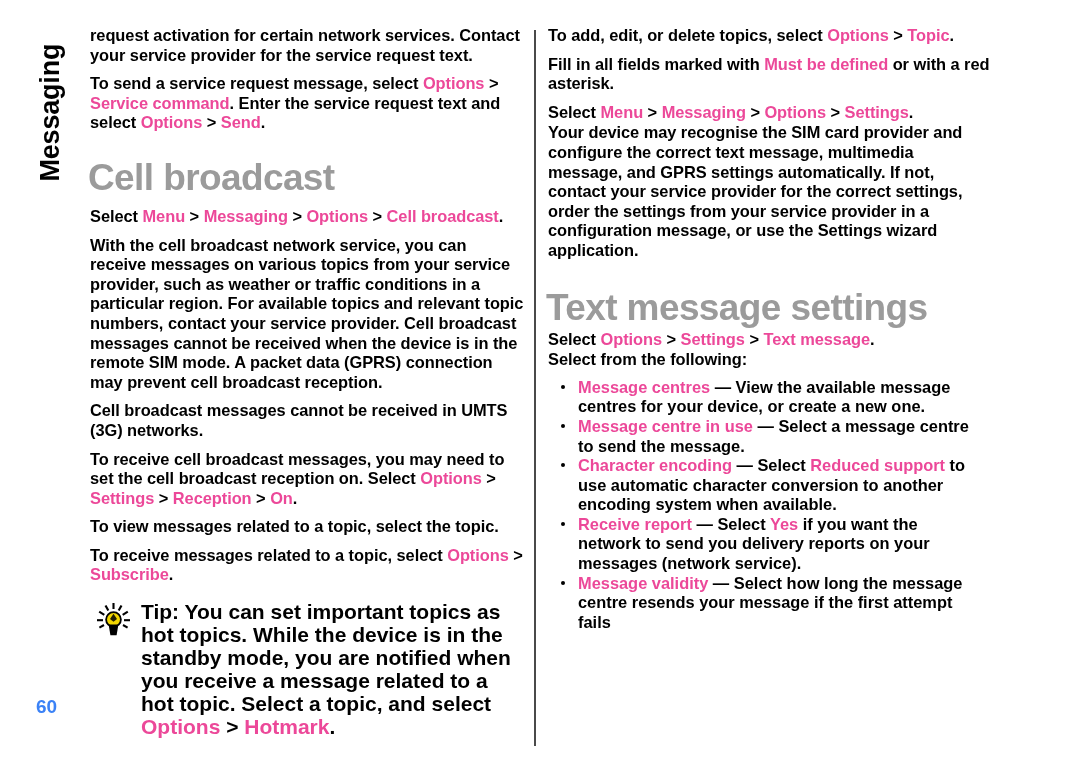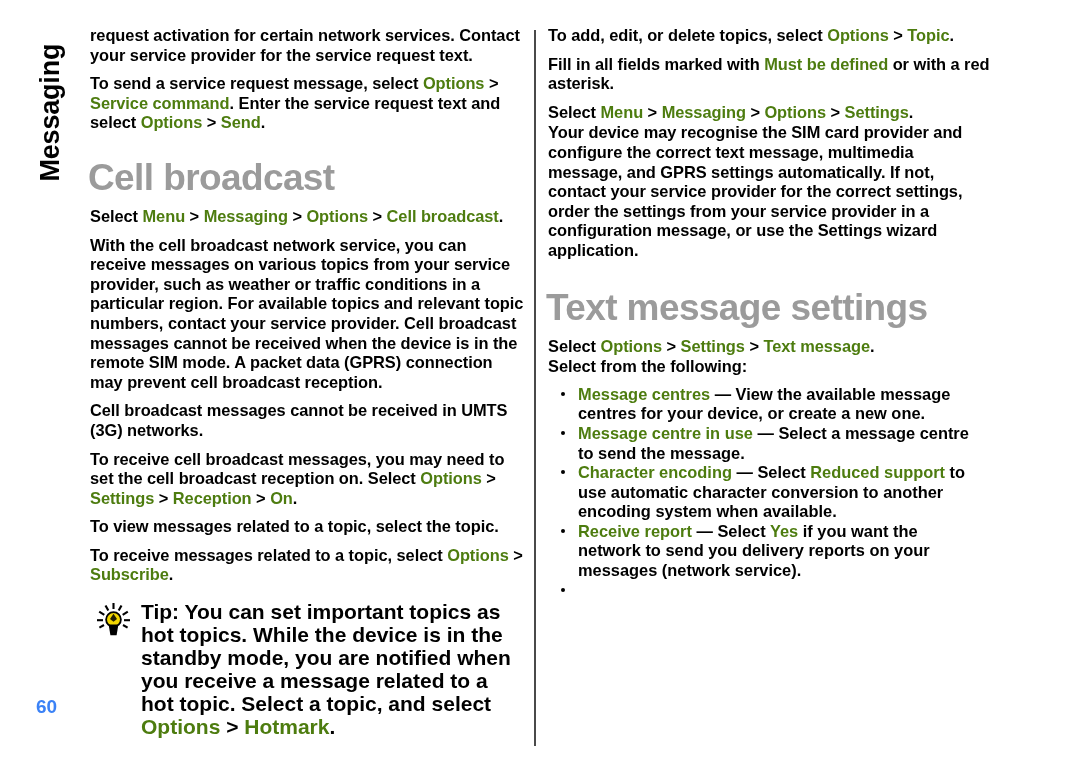--- a/index.html
+++ b/index.html
@@ -85,23 +85,23 @@
   h2.head {
     margin: 0;
     color: #9b9b9b;
     font-size: 37px;
     font-weight: bold;
     letter-spacing: -0.6px;
     line-height: 40px;
   }
   h2.head.h-cell      { margin: 25px 0 9px -2px; }
   h2.head.h-msgset    { margin: 40px 0 11px -2px; }
-  h2.head.h-textmsg   { margin: 27px 0 9px -2px; }
-
-  .lnk { color: #4d7c0f; }
+  h2.head.h-textmsg   { margin: 27px 0 2px -2px; }
+
+  .lnk { color: #ec4899; }
   .gt  { color: #000; font-weight: bold; }
 
   
   .tip {
     position: relative;
     margin-top: 15px;
     padding-left: 51px;
     min-height: 40px;
   }
   .tip .bulb {
@@ -202,17 +202,17 @@
     <h2 class="head h-textmsg">Text message settings</h2>
 
     <p class="body tight"><span>Select </span><span class="lnk">Options</span><span class="gt"> &gt; </span><span class="lnk">Settings</span><span class="gt"> &gt; </span><span class="lnk">Text message</span><span>.</span></p>
     <p class="body tight"><span>Select from the following:</span></p>
 
     <ul class="bullets">
       <li><span class="dot"></span><span><span class="lnk">Message centres</span><span> — View the available message centres for your device, or create a new one.</span></span></li>
       <li><span class="dot"></span><span><span class="lnk">Message centre in use</span><span> — Select a message centre to send the message.</span></span></li>
       <li><span class="dot"></span><span><span class="lnk">Character encoding</span><span> — Select </span><span class="lnk">Reduced support</span><span> to use automatic character conversion to another encoding system when available.</span></span></li>
       <li><span class="dot"></span><span><span class="lnk">Receive report</span><span> — Select </span><span class="lnk">Yes</span><span> if you want the network to send you delivery reports on your messages (network service).</span></span></li>
-      <li><span class="dot"></span></li>
+      <li><span class="dot"></span><span><span class="lnk">Message validity</span><span> — Select how long the message centre resends your message if the first attempt fails</span></span></li>
     </ul>
   </div>
 
 </div>
 
 </body></html>

